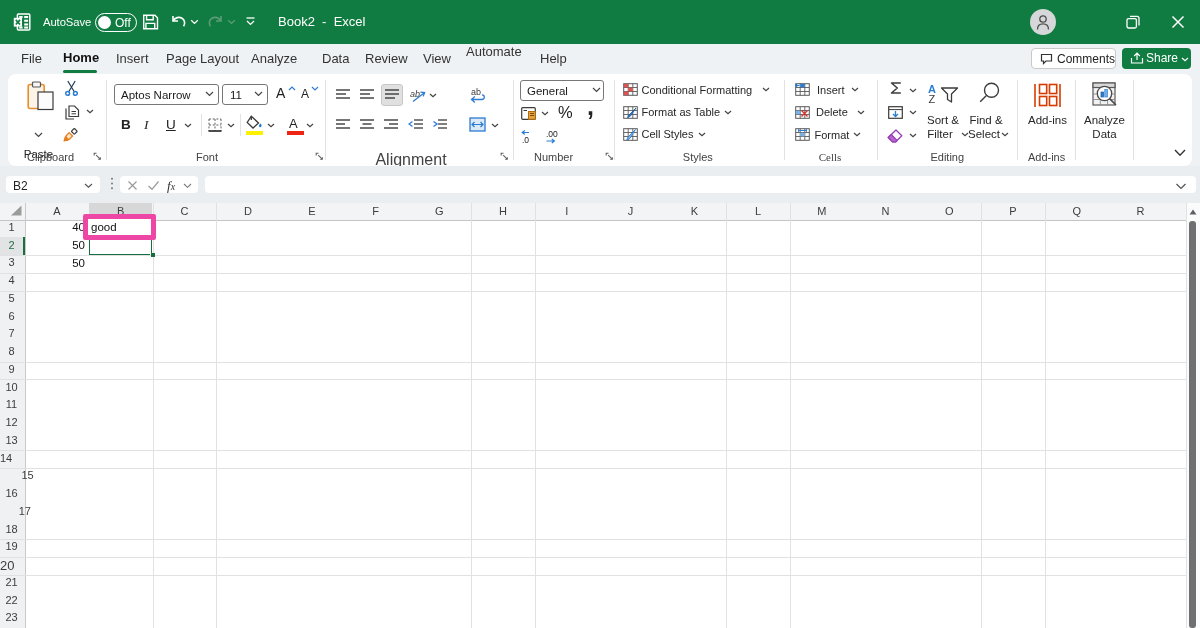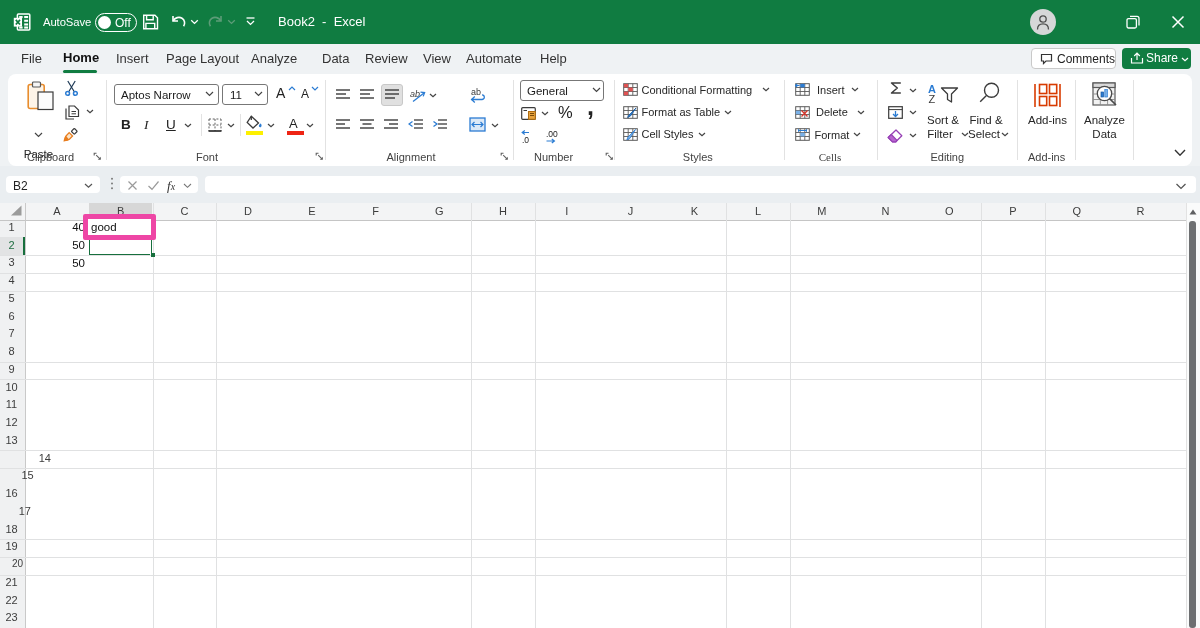--- a/index.html
+++ b/index.html
@@ -80,21 +80,21 @@
 <div class="ab" id="tabrow" style="left:0;top:43.5px;width:1200px;height:30.5px;background:#eff2f4;">
   <div class="ab" style="left:21px;top:7px;font-size:13px;color:#333;">File</div>
   <div class="ab" style="left:63px;top:6px;font-size:13px;color:#111;font-weight:bold;">Home</div>
   <div class="ab" style="left:63px;top:26.5px;width:34px;height:3px;background:#107c41;border-radius:2px;"></div>
   <div class="ab" style="left:116px;top:7px;font-size:13px;color:#333;">Insert</div>
   <div class="ab" style="left:166px;top:7px;font-size:13px;color:#333;">Page Layout</div>
   <div class="ab" style="left:251px;top:7px;font-size:13px;color:#333;">Analyze</div>
   <div class="ab" style="left:322px;top:7px;font-size:13px;color:#333;">Data</div>
   <div class="ab" style="left:365px;top:7px;font-size:13px;color:#333;">Review</div>
   <div class="ab" style="left:423px;top:7px;font-size:13px;color:#333;">View</div>
-  <div class="ab" style="left:466px;top:7px;font-size:13px;color:#333;">Automate</div>
+  <div class="ab" style="left:466px;top:0;font-size:13px;color:#333;">Automate</div>
   <div class="ab" style="left:540px;top:7px;font-size:13px;color:#333;">Help</div>
 
   <div class="ab" style="left:1031px;top:4px;width:83px;height:19px;background:#fff;border:1px solid #c9c9c9;border-radius:4px;">
     <svg class="ab" style="left:8px;top:4px;" width="13" height="12" viewBox="0 0 13 12">
       <path d="M1.5 1.5 h10 v6.5 h-5.5 l-2.5 2.5 v-2.5 h-2 z" fill="none" stroke="#333" stroke-width="1.2"></path>
     </svg>
     <div class="ab" style="left:25px;top:3px;font-size:12px;color:#222;">Comments</div>
   </div>
 
   <div class="ab" style="left:1122px;top:4px;width:69px;height:21px;background:#107c41;border-radius:4px;">
@@ -255,21 +255,21 @@
 <line x1="6" y1="9" x2="15" y2="9" stroke="#3b3b3b" stroke-width="1.3"></line>
 <path d="M1.5 2.5 L5 5 L1.5 7.5" fill="none" stroke="#2b7cd3" stroke-width="1.3"></path>
 </svg>
 <svg class="ab" style="left:469px;top:117px;" width="17" height="15" viewBox="0 0 17 15">
 <rect x="1" y="1" width="15" height="13" fill="#dce9f7" stroke="#2b7cd3" stroke-width="1.3"></rect>
 <path d="M3 7.5 H14 M5.5 5 L3 7.5 L5.5 10 M11.5 5 L14 7.5 L11.5 10" fill="none" stroke="#2b7cd3" stroke-width="1.2"></path>
 </svg>
 <svg class="ab" style="left:491px;top:122.5px;" width="8" height="5" viewBox="0 0 8 5">
     <path d="M1 1 L4.0 3.8 L7 1" stroke="#444" stroke-width="1.2" fill="none"></path>
   </svg>
-<div class="ab" style="left:351px;top:150.5px;width:120px;text-align:center;font-size:11px;color:#424242;">Alignment</div>
+<div class="ab" style="left:351px;top:150.5px;width:120px;text-align:center;font-size:16px;color:#424242;">Alignment</div>
 <svg class="ab" style="left:499.5px;top:151.5px;" width="9" height="9" viewBox="0 0 9 9">
     <path d="M1.2 3.5 V1.2 H3.5" stroke="#5f5f5f" stroke-width="1.1" fill="none"></path>
     <path d="M3.2 3.2 L7.2 7.2" stroke="#5f5f5f" stroke-width="1.1" fill="none"></path>
     <path d="M7.8 7.8 V4.8 L4.8 7.8 Z" fill="#5f5f5f"></path>
   </svg>
 <div class="ab" style="left:512.5px;top:80px;width:1px;height:80px;background:#e2e2e2;"></div>
 <div class="ab" style="left:520px;top:80px;width:84px;height:21px;border:1px solid #777;border-radius:3px;box-sizing:border-box;background:#fff;"></div>
 <div class="ab" style="left:527px;top:84.5px;font-size:11.5px;color:#1a1a1a;">General</div>
 <svg class="ab" style="left:592px;top:87px;" width="9" height="6" viewBox="0 0 9 6">
     <path d="M1 1 L4.5 4.4 L8 1" stroke="#444" stroke-width="1.2" fill="none"></path>
@@ -517,27 +517,27 @@
 <div class="ab" style="left:0;top:274.0px;width:23px;text-align:center;font-size:11px;color:#3c3c3c;">4</div>
 <div class="ab" style="left:0;top:291.8px;width:23px;text-align:center;font-size:11px;color:#3c3c3c;">5</div>
 <div class="ab" style="left:0;top:309.5px;width:23px;text-align:center;font-size:11px;color:#3c3c3c;">6</div>
 <div class="ab" style="left:0;top:327.3px;width:23px;text-align:center;font-size:11px;color:#3c3c3c;">7</div>
 <div class="ab" style="left:0;top:345.0px;width:23px;text-align:center;font-size:11px;color:#3c3c3c;">8</div>
 <div class="ab" style="left:0;top:362.8px;width:23px;text-align:center;font-size:11px;color:#3c3c3c;">9</div>
 <div class="ab" style="left:0;top:380.5px;width:23px;text-align:center;font-size:11px;color:#3c3c3c;">10</div>
 <div class="ab" style="left:0;top:398.3px;width:23px;text-align:center;font-size:11px;color:#3c3c3c;">11</div>
 <div class="ab" style="left:0;top:416.0px;width:23px;text-align:center;font-size:11px;color:#3c3c3c;">12</div>
 <div class="ab" style="left:0;top:433.8px;width:23px;text-align:center;font-size:11px;color:#3c3c3c;">13</div>
-<div class="ab" style="left:0;top:451.5px;width:23px;text-align:right;font-size:11px;color:#3c3c3c;margin-left:28px;">14</div>
+<div class="ab" style="left:0;top:451.5px;width:23px;text-align:left;font-size:11px;color:#3c3c3c;">14</div>
 <div class="ab" style="left:0;top:469.3px;width:23px;text-align:center;font-size:11px;color:#3c3c3c;margin-left:16px;">15</div>
 <div class="ab" style="left:0;top:487.0px;width:23px;text-align:center;font-size:11px;color:#3c3c3c;">16</div>
 <div class="ab" style="left:8px;top:504.8px;width:23px;text-align:right;font-size:11px;color:#3c3c3c;">17</div>
 <div class="ab" style="left:0;top:522.5px;width:23px;text-align:center;font-size:11px;color:#3c3c3c;">18</div>
 <div class="ab" style="left:0;top:540.3px;width:23px;text-align:center;font-size:11px;color:#3c3c3c;">19</div>
-<div class="ab" style="left:0;top:558.0px;width:23px;text-align:right;font-size:10px;color:#3c3c3c;">20</div>
+<div class="ab" style="left:0;top:558.0px;width:23px;text-align:left;font-size:13px;color:#3c3c3c;">20</div>
 <div class="ab" style="left:0;top:575.8px;width:23px;text-align:center;font-size:11px;color:#3c3c3c;">21</div>
 <div class="ab" style="left:0;top:593.5px;width:23px;text-align:center;font-size:11px;color:#3c3c3c;">22</div>
 <div class="ab" style="left:0;top:611.3px;width:23px;text-align:center;font-size:11px;color:#3c3c3c;">23</div>
 <div class="ab" style="left:25px;top:221px;width:60px;text-align:right;font-size:11.5px;color:#111;">40</div>
 <div class="ab" style="left:25px;top:239px;width:60px;text-align:right;font-size:11.5px;color:#111;">50</div>
 <div class="ab" style="left:25px;top:256.8px;width:60px;text-align:right;font-size:11.5px;color:#111;">50</div>
 <div class="ab" style="left:88.7px;top:236.5px;width:63.8px;height:18.2px;border:1.8px solid #176f3d;box-sizing:border-box;"></div>
 <div class="ab" style="left:149.5px;top:252.5px;width:2.5px;height:2.5px;background:#fff;"></div>
 <div class="ab" style="left:150.5px;top:252.8px;width:4px;height:4px;background:#176f3d;"></div>
 <div class="ab" style="left:22.8px;top:237px;width:2.2px;height:17.7px;background:#176f3d;"></div>

